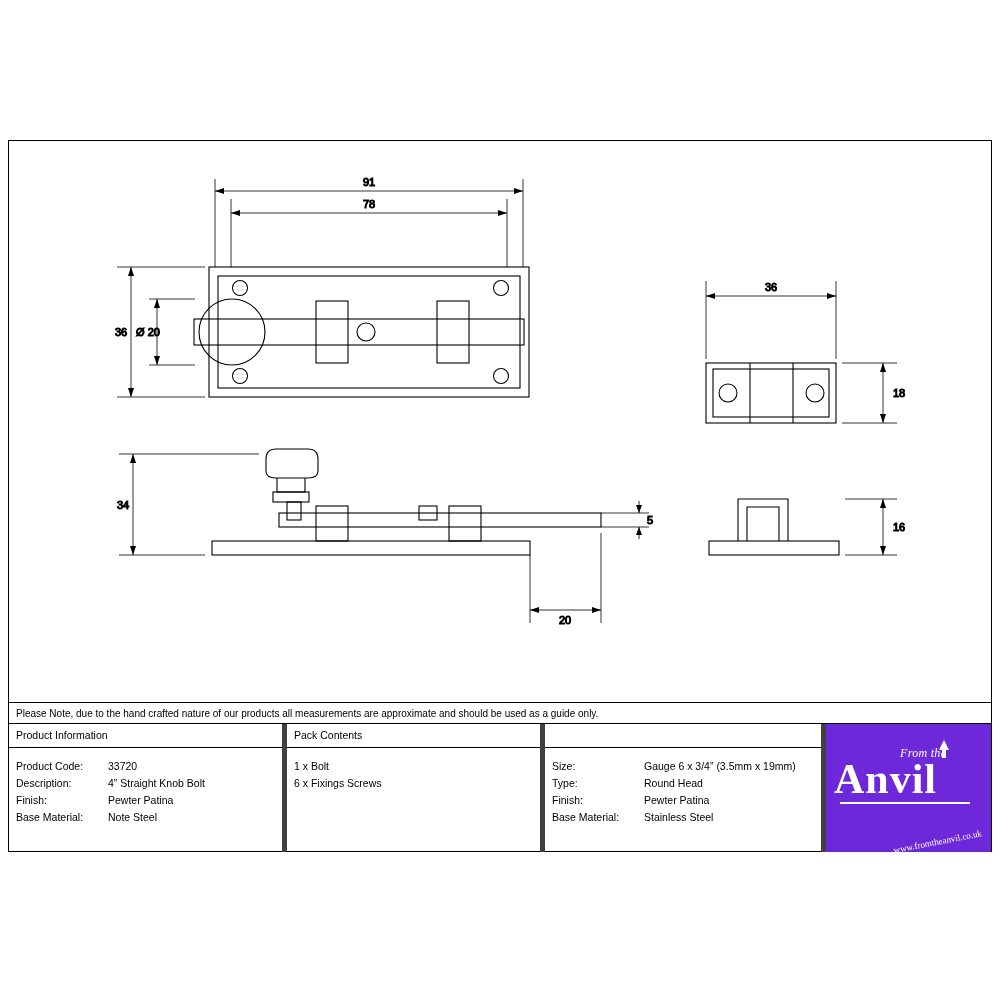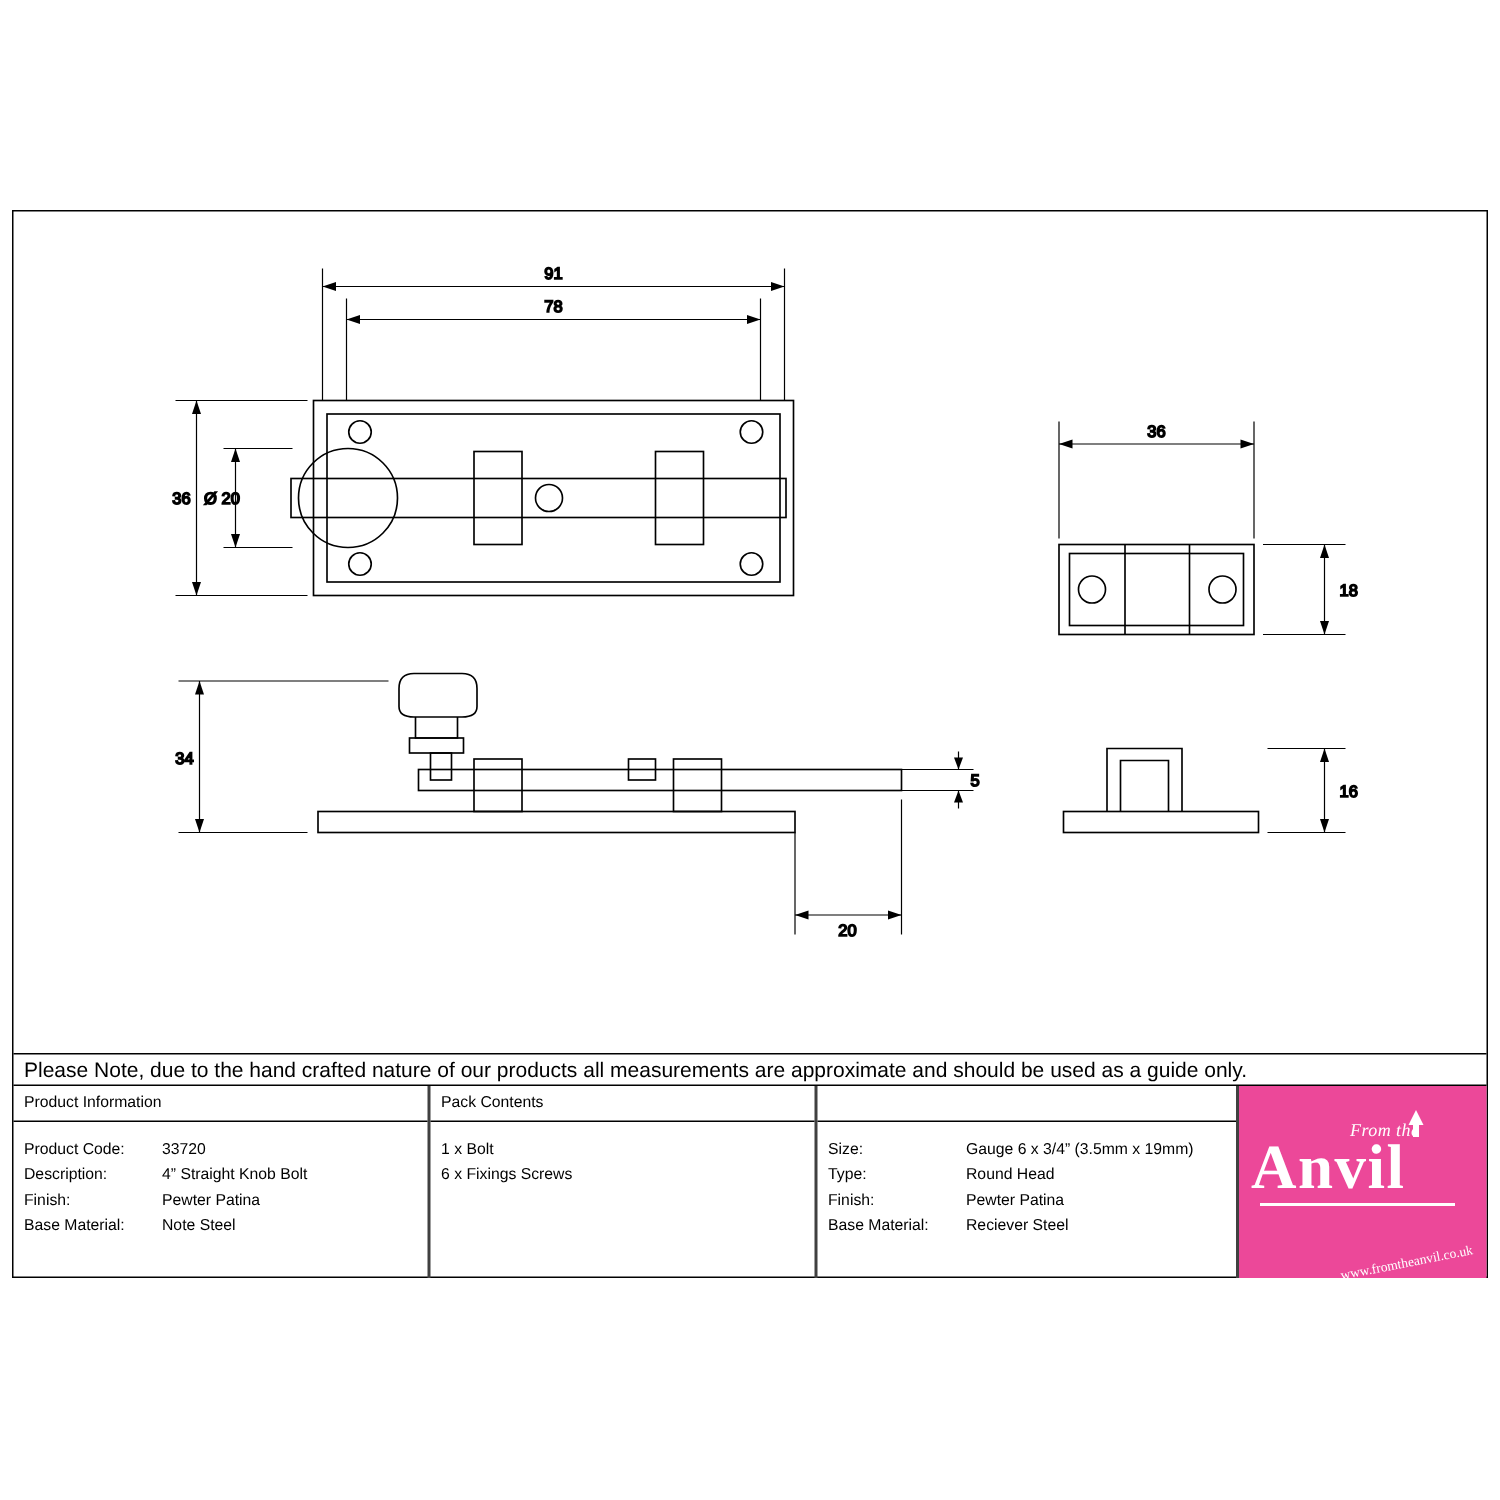--- a/index.html
+++ b/index.html
@@ -32,38 +32,38 @@
   }
   .note-row {
     position: absolute;
     left: 0;
     top: 561px;
     width: 982px;
     height: 22px;
     border-top: 1px solid #000;
     border-bottom: 1px solid #000;
     box-sizing: border-box;
-    font-size: 14px;
+    font-size: 10px;
     line-height: 21px;
     padding-left: 7px;
     white-space: nowrap;
   }
   .info-row {
     position: absolute;
     left: 0;
     top: 583px;
     width: 982px;
     height: 128px;
     display: flex;
   }
   .info-col {
     position: relative;
     height: 100%;
     box-sizing: border-box;
-    border-right: 2px solid #404040;
+    border-right: 5px solid #404040;
   }
   .info-col.c1 { width: 278px; }
   .info-col.c2 { width: 258px; }
   .info-col.c3 { width: 281px; }
   .info-col.c4 { width: 165px; border-right: none; }
   .col-title {
     font-size: 10.5px;
     padding: 5px 0 0 7px;
     height: 19px;
     box-sizing: border-box;
@@ -87,21 +87,21 @@
   }
   .kv .k { width: 92px; flex: none; }
   .kv .v { flex: 1; }
   .plain-line { }
   
   .logo-block {
     position: absolute;
     left: 0; top: 0;
     width: 165px;
     height: 128px;
-    background: #ec4899;
+    background: #6d28d9;
     color: #fff;
     overflow: hidden;
   }
   .logo-from {
     position: absolute;
     left: 74px;
     top: 22px;
     font-family: "Liberation Serif", serif;
     font-size: 12px;
     font-style: italic;
@@ -315,21 +315,21 @@
         <div class="kv">
           <span class="k">Type:</span>
           <span class="v">Round Head</span>
         </div>
         <div class="kv">
           <span class="k">Finish:</span>
           <span class="v">Pewter Patina</span>
         </div>
         <div class="kv">
           <span class="k">Base Material:</span>
-          <span class="v">Reciever Steel</span>
+          <span class="v">Stainless Steel</span>
         </div>
       </div>
     </div>
 
     <div class="info-col c4">
       <div class="logo-block">
         <svg width="165" height="128" style="position:absolute;left:0;top:0;">
           <g fill="#ffffff" stroke="none">
             <path d="M118,16 l5,10 l-10,0 z"></path>
             <rect x="116" y="26" width="4" height="8"></rect>

